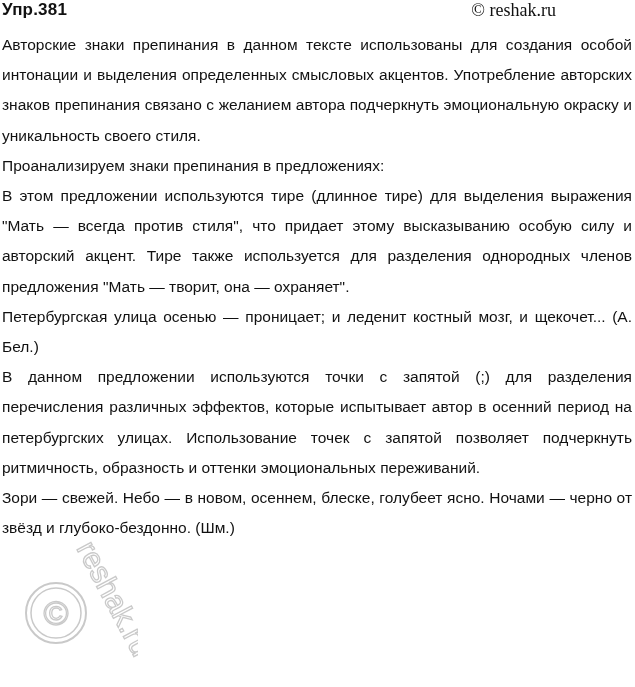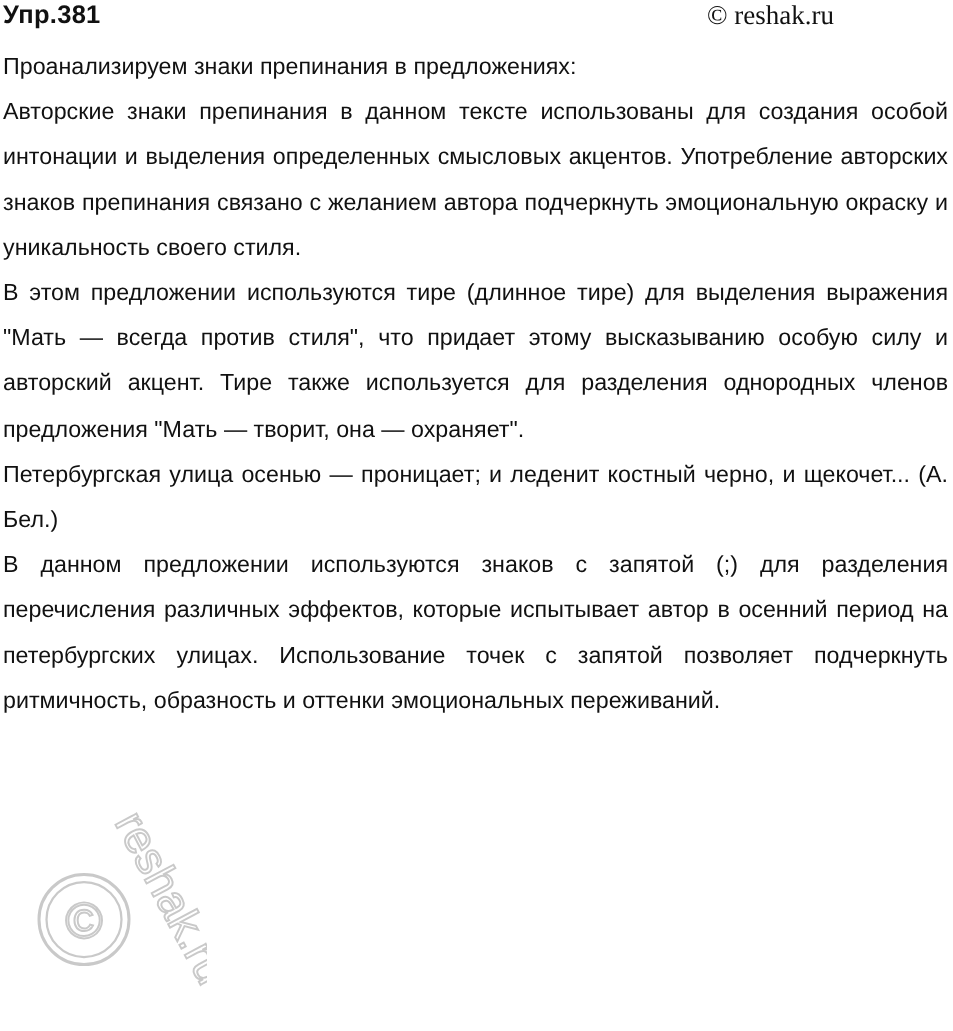--- a/index.html
+++ b/index.html
@@ -67,25 +67,26 @@
   </style>
 </head>
 <body>
 
 <div class="header">
   <div class="title">Упр.381</div>
   <div class="site">© reshak.ru</div>
 </div>
 
 <div class="content">
+  <p class="para last-left">Авторские знаки препинания в данном тексте использованы для создания особой интонации и выделения определенных смысловых акцентов. Употребление авторских знаков препинания связано с желанием автора подчеркнуть эмоциональную окраску и уникальность своего стиля.</p>
   <p class="para last-left">Проанализируем знаки препинания в предложениях:</p>
-  <p class="para last-left">Авторские знаки препинания в данном тексте использованы для создания особой интонации и выделения определенных смысловых акцентов. Употребление авторских знаков препинания связано с желанием автора подчеркнуть эмоциональную окраску и уникальность своего стиля.</p>
   <p class="para last-left">В этом предложении используются тире (длинное тире) для выделения выражения "Мать — всегда против стиля", что придает этому высказыванию особую силу и авторский акцент. Тире также используется для разделения однородных членов предложения "Мать — творит, она — охраняет".</p>
-  <p class="para last-left">Петербургская улица осенью — проницает; и леденит костный черно, и щекочет... (А. Бел.)</p>
-  <p class="para last-left">В данном предложении используются знаков с запятой (;) для разделения перечисления различных эффектов, которые испытывает автор в осенний период на петербургских улицах. Использование точек с запятой позволяет подчеркнуть ритмичность, образность и оттенки эмоциональных переживаний.</p>
+  <p class="para last-left">Петербургская улица осенью — проницает; и леденит костный мозг, и щекочет... (А. Бел.)</p>
+  <p class="para last-left">В данном предложении используются точки с запятой (;) для разделения перечисления различных эффектов, которые испытывает автор в осенний период на петербургских улицах. Использование точек с запятой позволяет подчеркнуть ритмичность, образность и оттенки эмоциональных переживаний.</p>
+  <p class="para last-left">Зори — свежей. Небо — в новом, осеннем, блеске, голубеет ясно. Ночами — черно от звёзд и глубоко-бездонно. (Шм.)</p>
 </div>
 
 <div class="watermark">
   <svg width="120" height="130" viewBox="0 0 120 130">
     <circle cx="38" cy="85" r="30" fill="none" stroke="#888" stroke-width="2"></circle>
     <circle cx="38" cy="85" r="25" fill="none" stroke="#888" stroke-width="1.5"></circle>
     <text x="38" y="97" text-anchor="middle" font-family="Liberation Sans, sans-serif" font-size="34" fill="none" stroke="#888" stroke-width="1.3">©</text>
     <text x="58" y="20" font-family="Liberation Sans, sans-serif" font-size="30" fill="none" stroke="#888" stroke-width="1.3" transform="rotate(62 58 20)">reshak.ru</text>
   </svg>
 </div>

